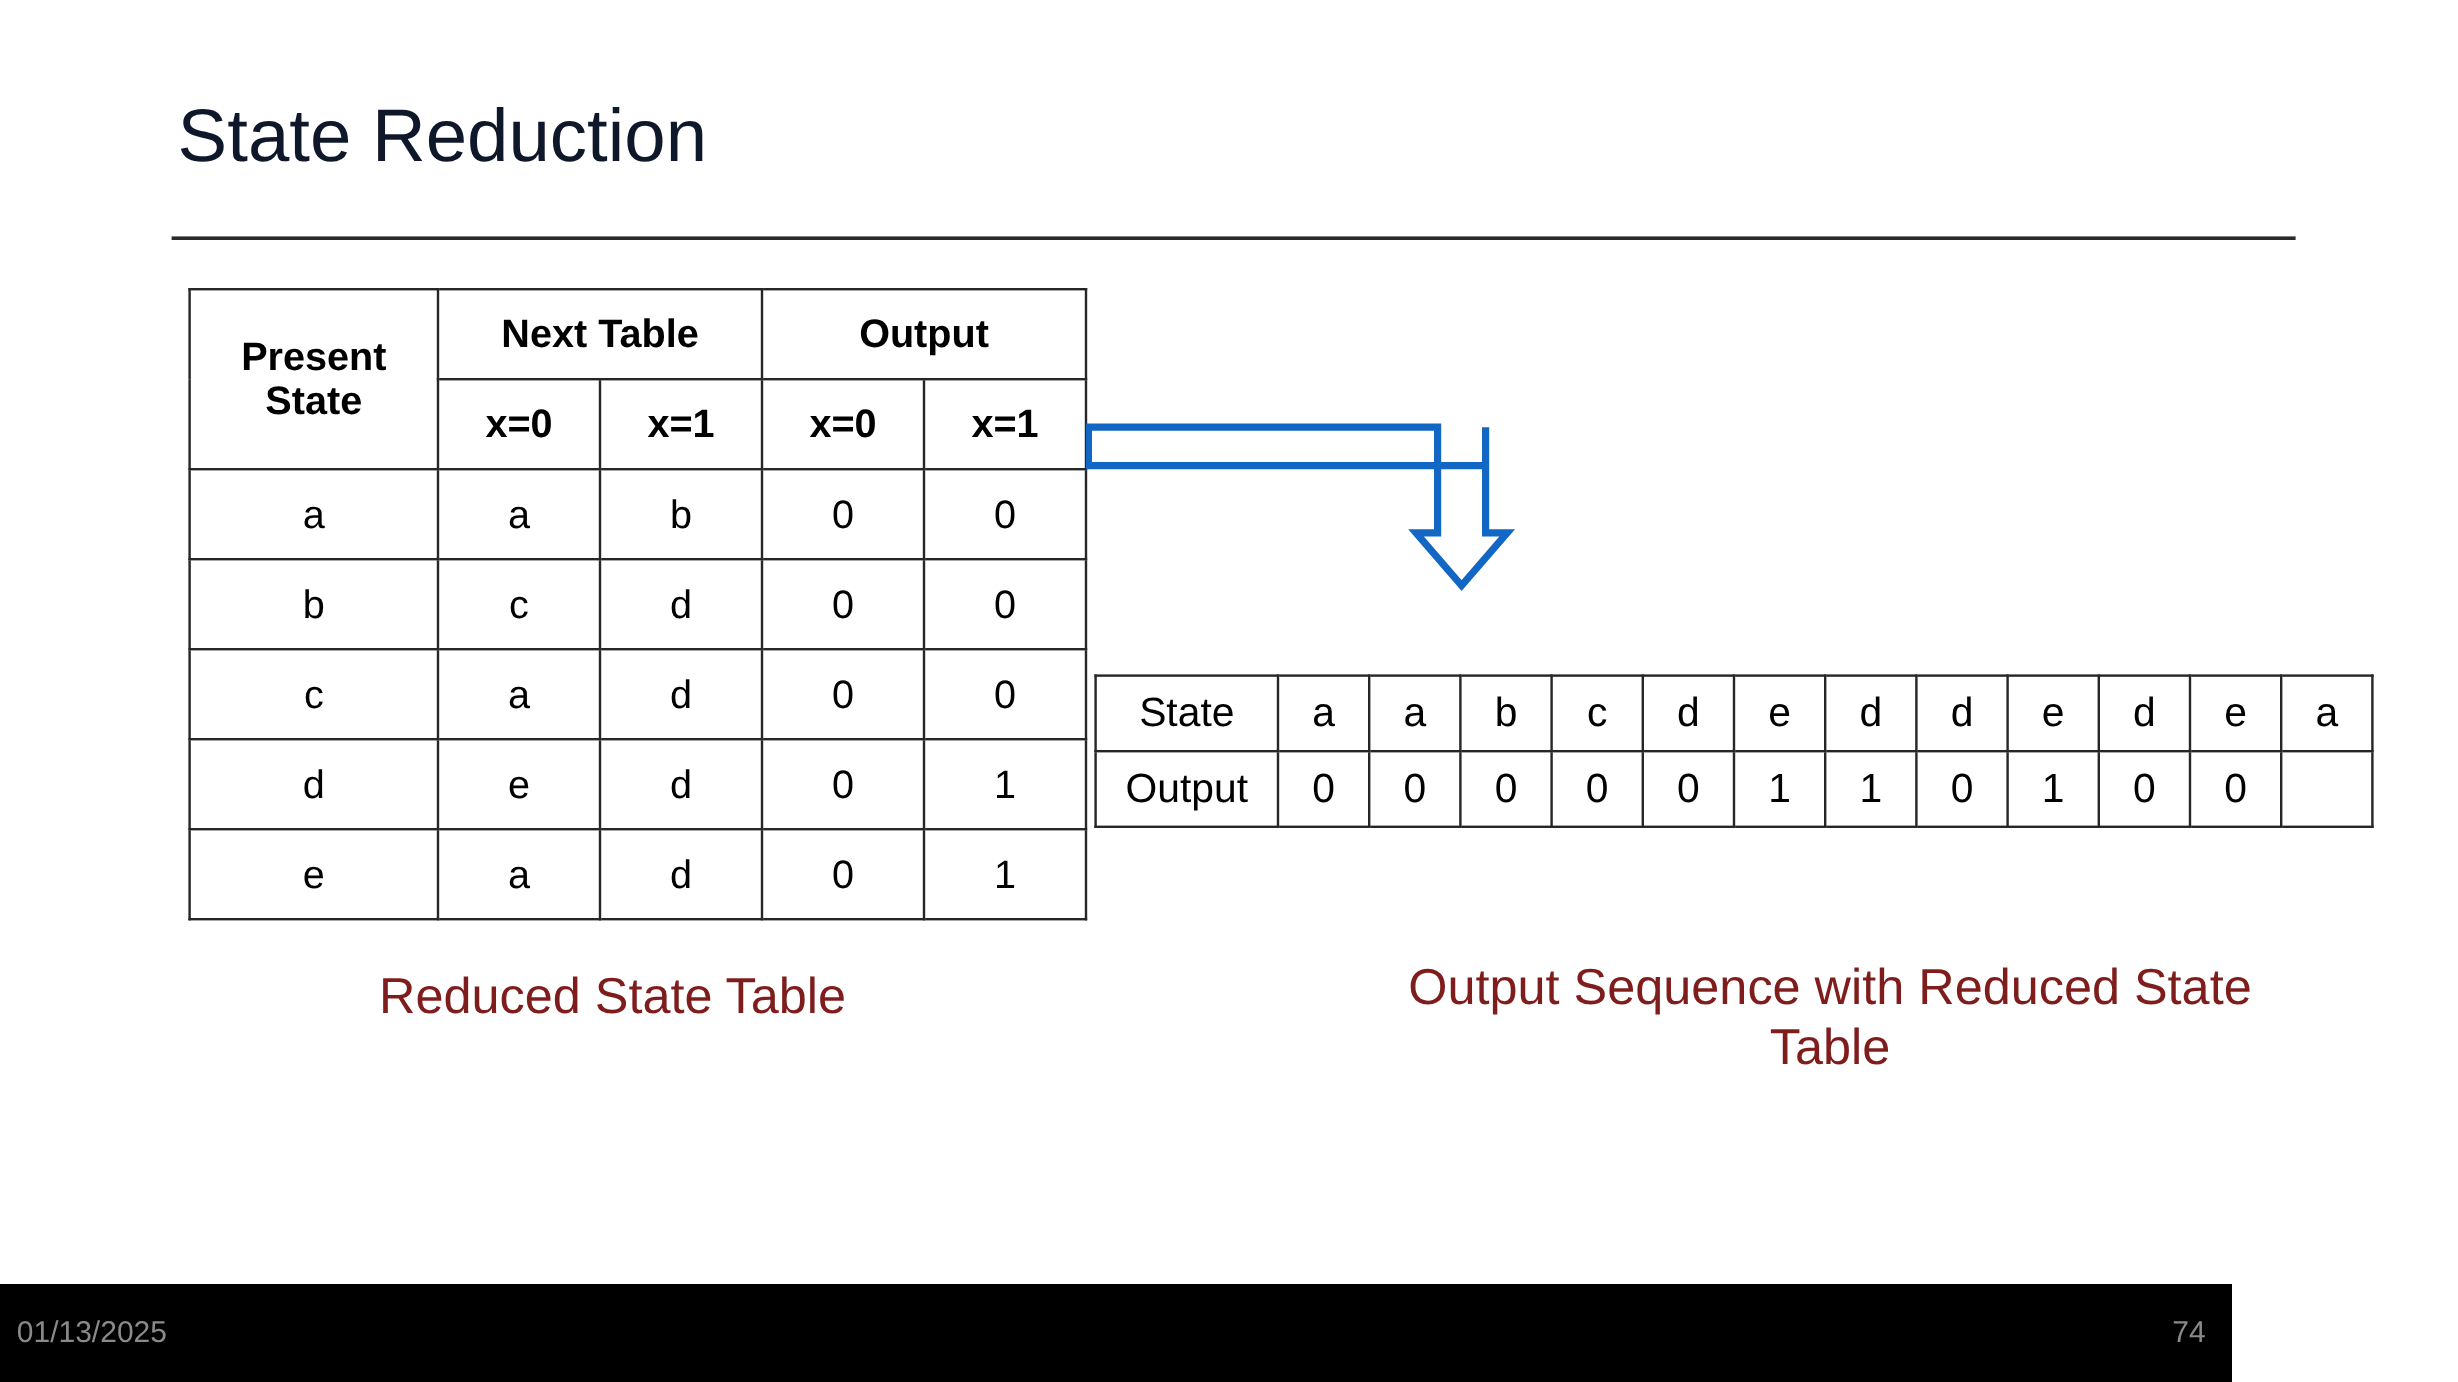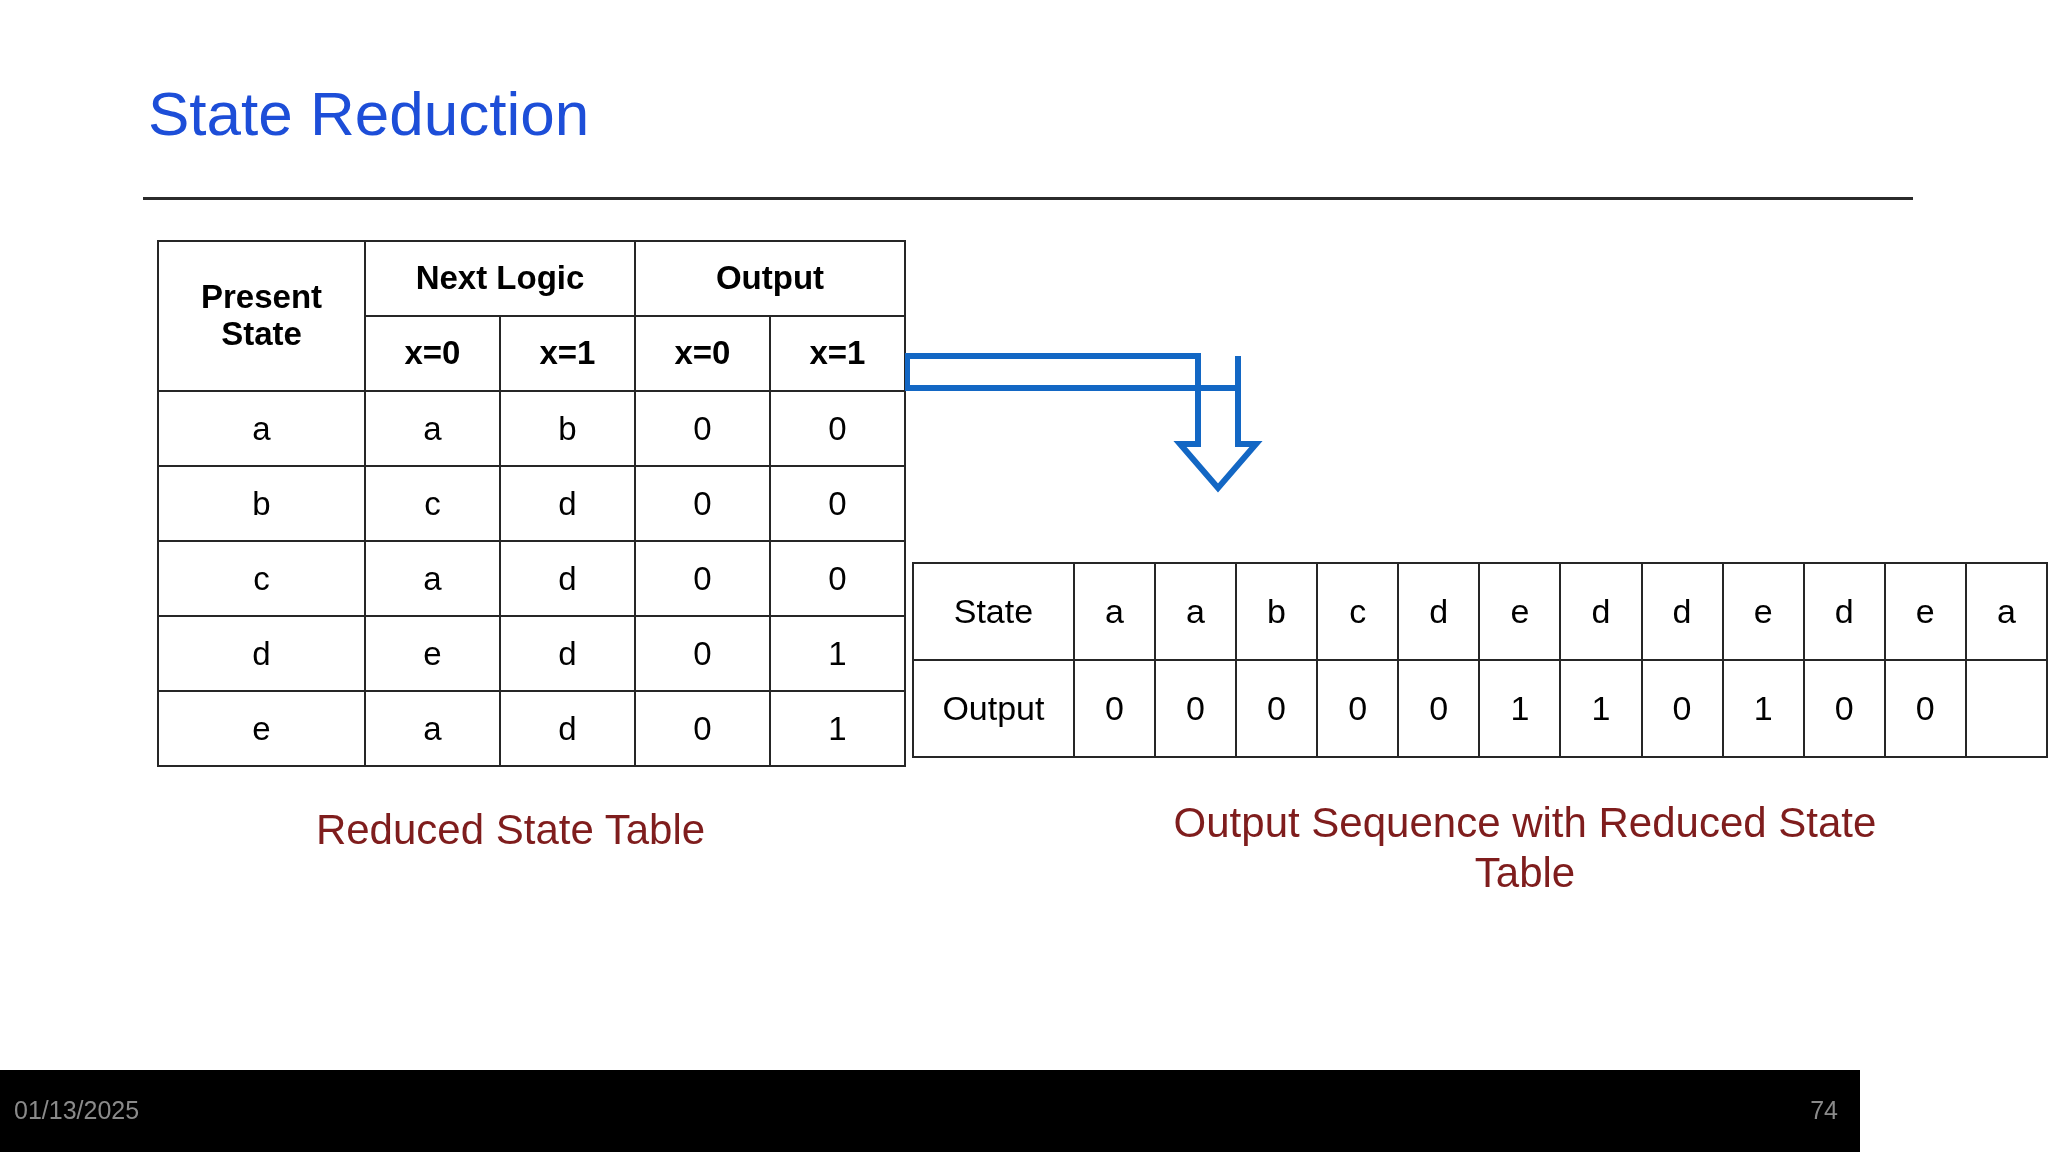--- a/index.html
+++ b/index.html
@@ -16,21 +16,21 @@
     -webkit-font-smoothing: antialiased;
   }
 
   
   .slide-title {
     position: absolute;
     left: 148px;
     top: 78px;
     font-size: 62px;
     font-weight: 400;
-    color: #1d4ed8;
+    color: #0f172a;
     letter-spacing: 0px;
     white-space: nowrap;
   }
   .title-rule {
     position: absolute;
     left: 143px;
     top: 197px;
     width: 1770px;
     height: 0;
     border-top: 3px solid #2b2b2b;
@@ -117,21 +117,21 @@
     left: 912px;
     top: 562px;
     border-collapse: collapse;
     table-layout: fixed;
   }
   .seq-table td {
     border: 2px solid #262626;
     text-align: center;
     vertical-align: middle;
     height: 61px;
-    padding: 17px;
+    padding: 0;
     font-size: 34px;
     font-weight: 400;
     color: #000000;
   }
   .seq-label {
     width: 150px;
   }
   .seq-cell {
     width: 74px;
   }
@@ -162,21 +162,21 @@
 </head>
 <body>
 
 <div class="slide-title">State Reduction</div>
 <div class="title-rule"></div>
 
 <table class="state-table">
   <tbody>
     <tr>
       <th class="col-ps th-present" rowspan="2">Present State</th>
-      <th class="th-group" colspan="2">Next Logic</th>
+      <th class="th-group" colspan="2">Next Table</th>
       <th class="th-group" colspan="2">Output</th>
     </tr>
     <tr>
       <th class="col-sub th-sub">x=0</th>
       <th class="col-sub th-sub">x=1</th>
       <th class="col-sub th-sub">x=0</th>
       <th class="col-sub th-sub">x=1</th>
     </tr>
 
     <tr>

